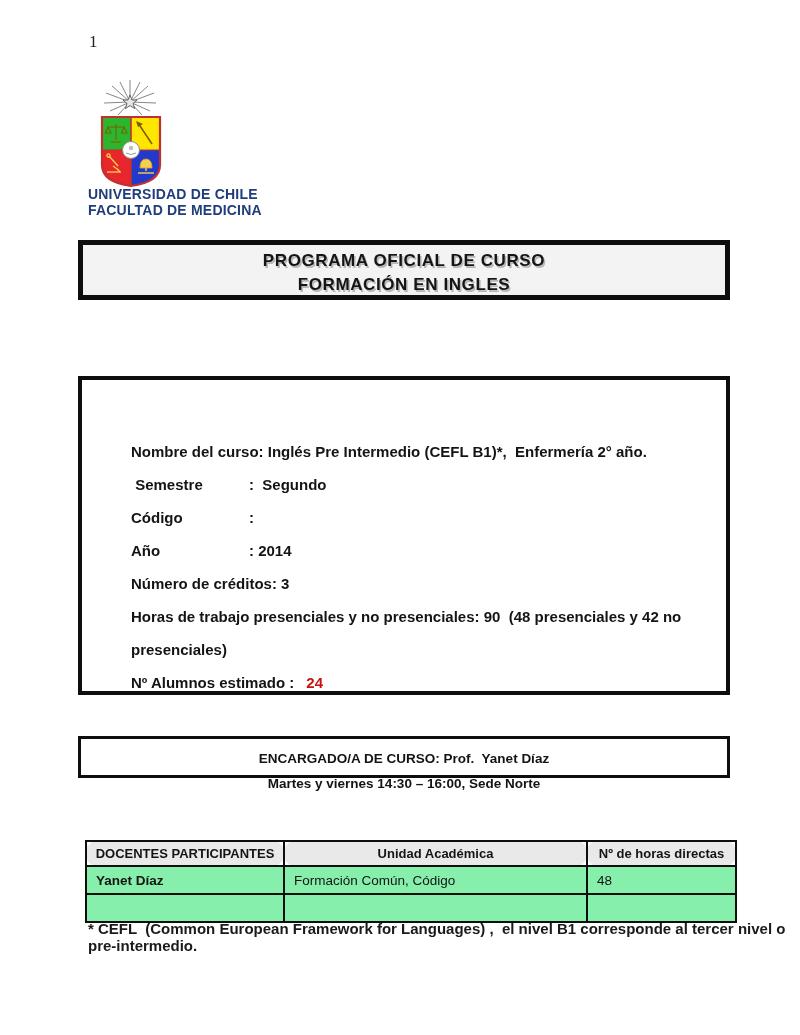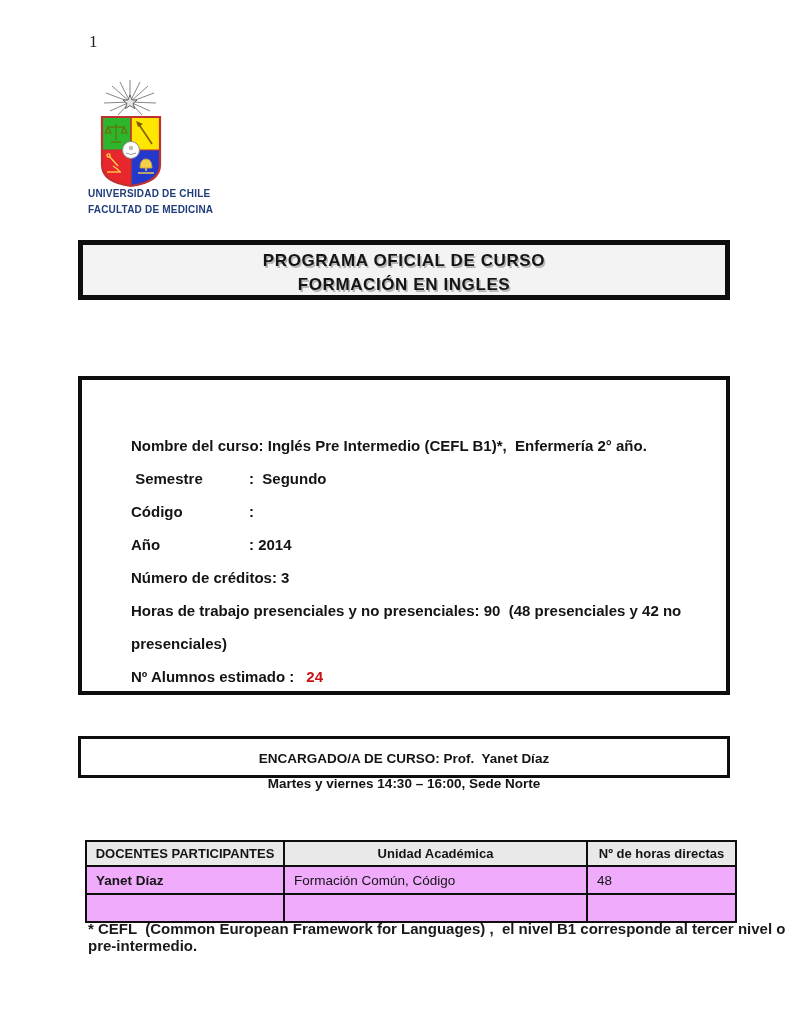--- a/index.html
+++ b/index.html
@@ -20,21 +20,21 @@
     color: #222;
   }
   .logo-wrap {
     position: absolute;
     left: 84px; top: 80px;
     width: 92px; height: 110px;
   }
   .uni-name {
     position: absolute;
     left: 88px; top: 186px;
-    font-size: 10px;
+    font-size: 14px;
     font-weight: bold;
     color: #1f3d7a;
     letter-spacing: 0.2px;
     line-height: 16px;
   }
   .title-box {
     position: absolute;
     left: 78px; top: 240px;
     width: 652px; height: 60px;
     box-sizing: border-box;
@@ -51,21 +51,21 @@
     color: #151515;
     text-shadow: 1.5px 1.5px 0 rgba(110,110,110,0.45);
   }
   .course-box {
     position: absolute;
     left: 78px; top: 376px;
     width: 652px; height: 319px;
     box-sizing: border-box;
     border: 4px solid #0e0e0e;
     background: #ffffff;
-    padding: 16px 24px 0 24px;
+    padding: 22px 24px 0 24px;
   }
   .cline {
     font-size: 15px;
     font-weight: bold;
     line-height: 33px;
     height: 33px;
     white-space: pre-wrap;
     color: #141414;
   }
   .cline .lbl { display: inline-block; width: 118px; white-space: pre; }
@@ -98,29 +98,30 @@
     border: 2.5px solid #0e0e0e;
   }
   table.docentes th {
     background: #e9e9e9;
     font-size: 13px;
     font-weight: bold;
     height: 21px;
     text-align: center;
     padding: 1px 2px;
     color: #141414;
+    border-radius: 11px;
   }
   table.docentes td {
     font-size: 13.5px;
     height: 24px;
     padding: 1px 2px 1px 9px;
     text-align: left;
     vertical-align: middle;
     color: #141414;
-    background: #f0abfc;
+    background: #86efac;
   }
   table.docentes td.bold { font-weight: bold; }
   .col1 { width: 198px; }
   .col2 { width: 303px; }
   .col3 { width: 149px; }
   .footnote {
     position: absolute;
     left: 88px; top: 920px;
     font-size: 15px;
     font-weight: bold;

